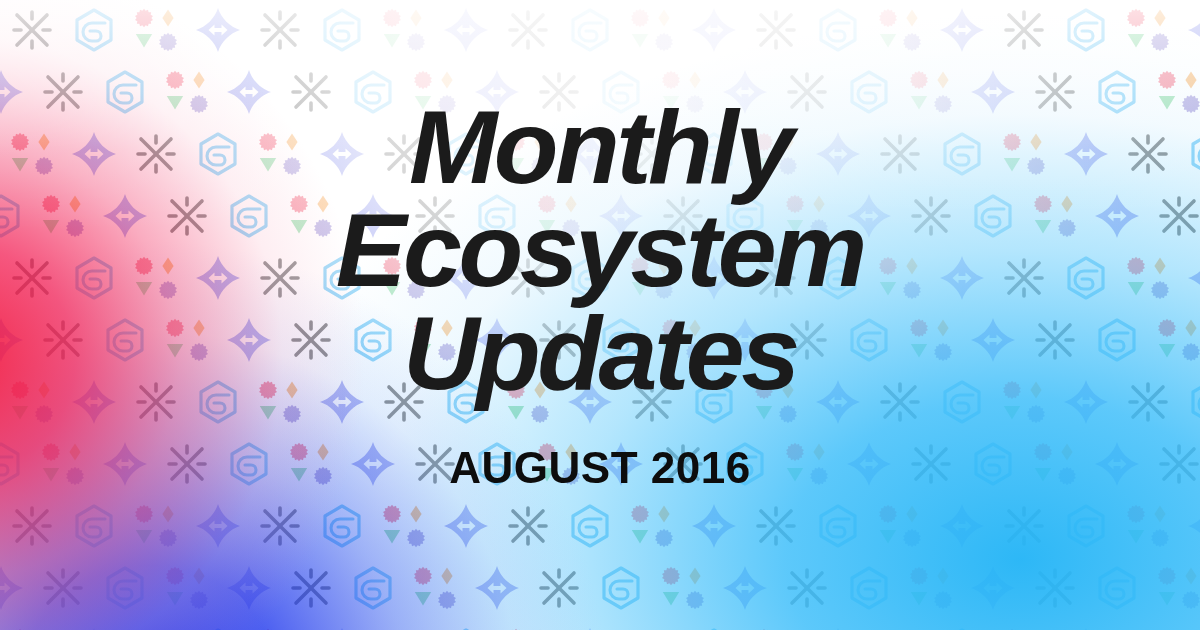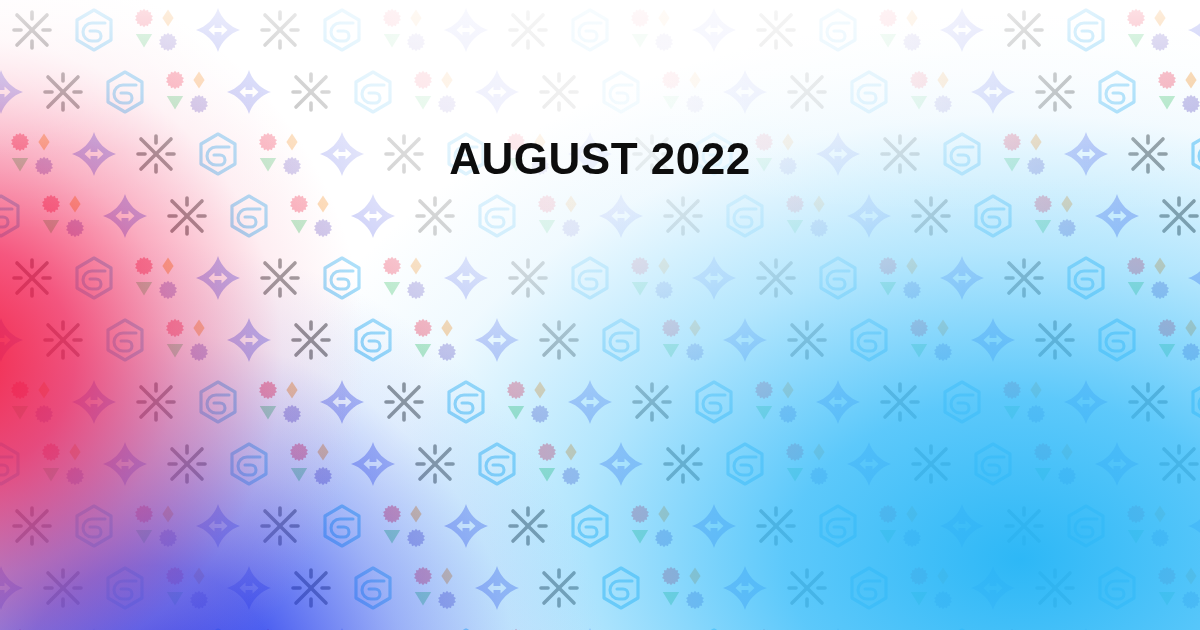--- a/index.html
+++ b/index.html
@@ -1933,16 +1933,21 @@
         <polygon points="24,4 41,14 41,34 24,44 7,34 7,14" fill="none" stroke="#5ec2f5" stroke-width="3.2" stroke-linejoin="round"></polygon>
         <path d="M35 17 H22 a9 9 0 0 0 0 18 h4 a5 5 0 0 0 0 -10 h-6" fill="none" stroke="#5ec2f5" stroke-width="3.1" stroke-linecap="round" stroke-linejoin="round"></path>
       </svg>
       </div>
     </div>
 
   <div class="gradient-layer"></div>
   <div class="top-fade"></div>
 
   <div class="content">
-    <div class="subtitle">AUGUST 2022</div>
+    <div class="title-block">
+      <div class="title-line">Monthly</div>
+      <div class="title-line">Ecosystem</div>
+      <div class="title-line">Updates</div>
+    </div>
+    <div class="subtitle">AUGUST 2016</div>
   </div>
 
 </div>
 
 </body></html>

